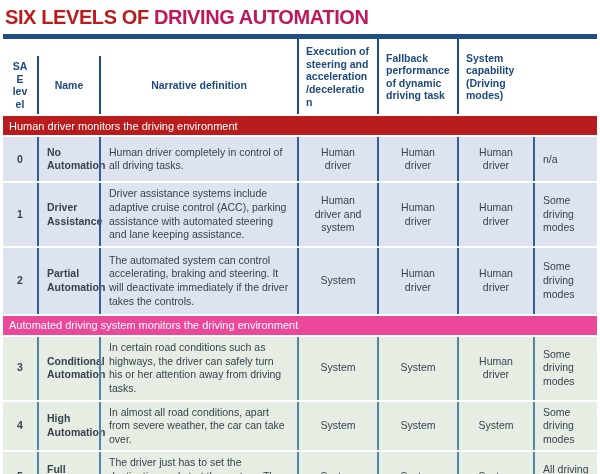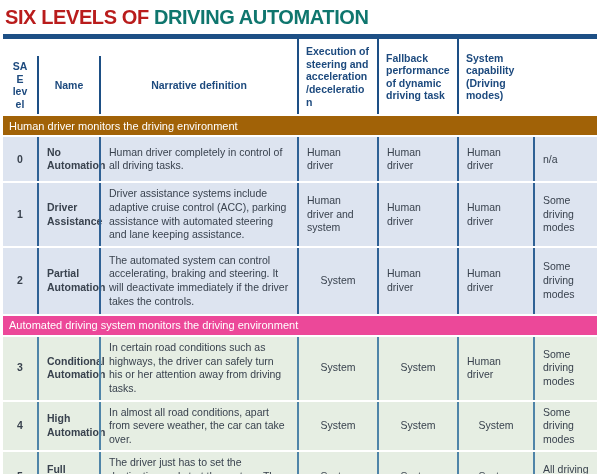--- a/index.html
+++ b/index.html
@@ -4,51 +4,51 @@
 <style>
   * { box-sizing: border-box; margin: 0; padding: 0; }
   html, body { width: 600px; height: 474px; background: #ffffff; overflow: hidden; }
   body { font-family: "Liberation Sans", "DejaVu Sans", sans-serif; }
   .page { width: 594px; margin: 0 auto; }
 
   
   .title-bar { padding: 6px 2px 5px 2px; }
   .title-bar h1 { font-size: 20px; font-weight: bold; letter-spacing: -0.4px; }
   .title-prefix { color: #b91c1c; }
-  .title-highlight { color: #0f766e; text-align: right; }
+  .title-highlight { color: #be185d; text-align: right; }
   .thick-rule { height: 5px; background: #1d4f85; }
 
   
   .grid-row { display: grid; grid-template-columns: 34px 62px 198px 80px 80px 76px 1fr; }
 
   
   .header-row { min-height: 50px; background: #ffffff; --sep: #1d4f85; }
   .header-cell { display: flex; align-items: center; padding: 4px 7px; font-size: 10.5px;
                  font-weight: bold; color: #1d4a7e; line-height: 1.2; overflow-wrap: break-word; }
   .header-cell + .header-cell { border-left: 2px solid var(--sep); }
   .header-cell.center { justify-content: center; text-align: center; margin-top: 17px; }
   .header-cell span { width: 100%; }
 
   
   .section-band { min-height: 19px; color: #ffffff; font-size: 11px; display: flex;
                   align-items: center; padding: 2px 6px; margin-top: 2px; }
-  .section-band.blue { background: #a16207; }
+  .section-band.blue { background: #b91c1c; }
   .section-band.green { background: #ec4899; }
 
   
   .row { margin-top: 2px; }
   .row.blue { background: #dde4f0; --sep: #2f6195; --accent: #1d4f85; }
   .row.green { background: #e6eee3; --sep: #4f84a8; --accent: #41702c; }
   .row .cell { display: flex; align-items: center; padding: 4px 8px; font-size: 10.5px;
                color: #39424e; line-height: 1.3; }
   .row .cell + .cell { border-left: 2px solid var(--sep); }
   .cell-level { justify-content: center; font-size: 34px; font-weight: bold;
                 color: var(--accent); padding: 0; line-height: 1; }
   .cell-name { font-weight: bold; color: var(--accent); }
-  .cell-execution, .cell-monitoring, .cell-fallback { justify-content: center; text-align: left; }
+  .cell-execution, .cell-monitoring, .cell-fallback { justify-content: center; text-align: center; }
   .cell-capability { padding-left: 10px; }
   .lv0 { min-height: 44px; } .lv1 { min-height: 60px; } .lv2 { min-height: 66px; }
   .lv3 { min-height: 55px; } .lv4 { min-height: 45px; } .lv5 { min-height: 45px; }
 </style>
 </head>
 <body>
 
 <div class="page">
 
   <div class="title-bar">

